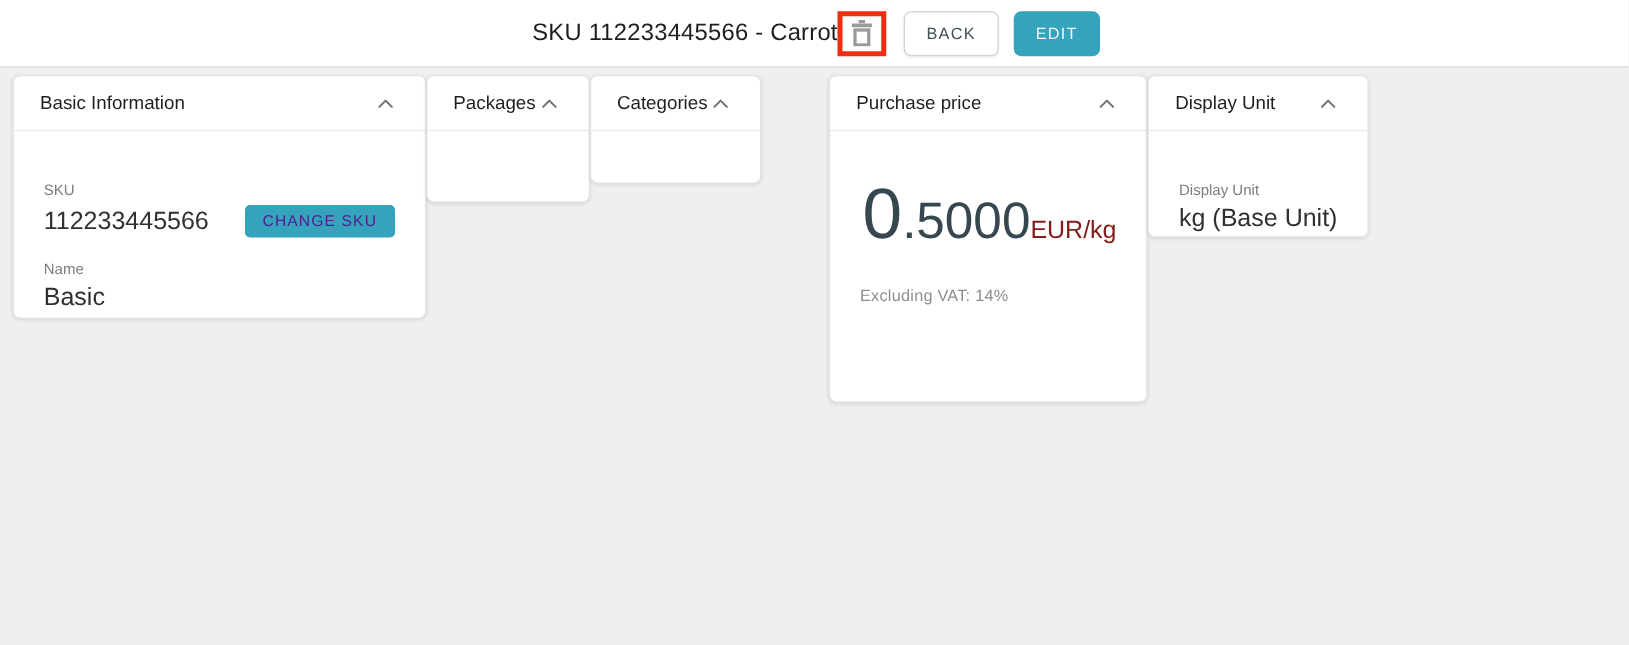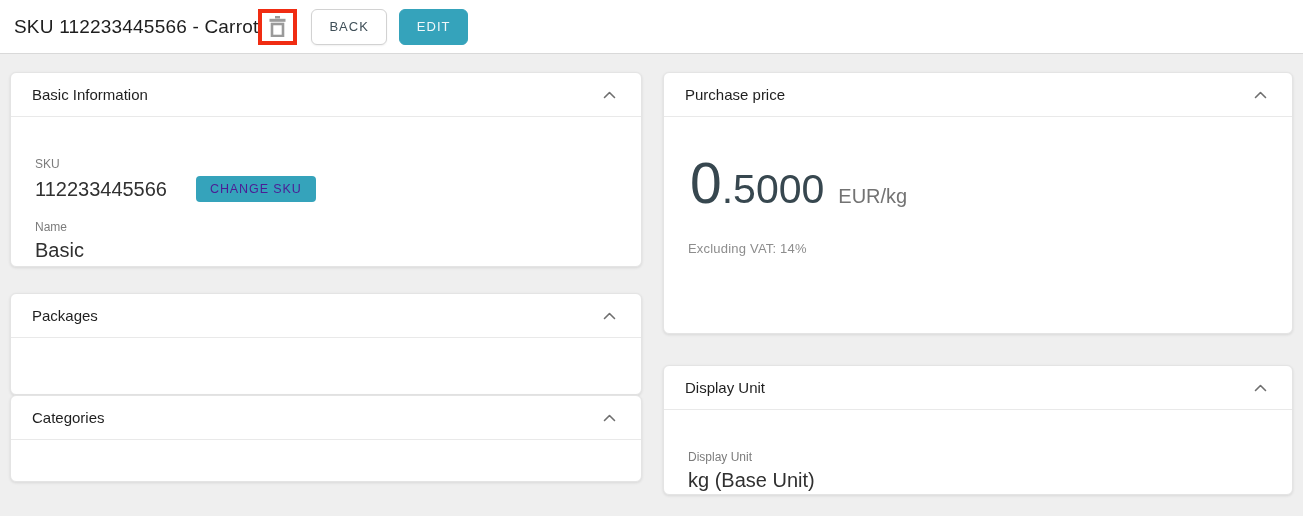--- a/index.html
+++ b/index.html
@@ -8,21 +8,21 @@
     background:#efefef;
     font-family:"Liberation Sans","DejaVu Sans",sans-serif;
     color:#212121;
     overflow:hidden;
     position:relative;
   }
   
   .topbar{
     position:absolute;top:0;left:0;width:1303px;height:54px;
     background:#ffffff;border-bottom:1px solid #d9d9d9;
-    display:flex;align-items:center;justify-content:flex-start;
+    display:flex;align-items:center;justify-content:center;
     box-sizing:border-box;padding:0 11px 0 14px;
   }
   .page-title{font-size:19px;font-weight:500;color:#1e1e1e;letter-spacing:.2px;}
   .topbar-actions{display:flex;align-items:center;}
   .delete-highlight{
     border:4px solid #f02c12;
     width:31px;height:28px;
     display:flex;align-items:center;justify-content:center;
     margin-right:14px;background:#ffffff;
   }
@@ -34,21 +34,21 @@
   }
   .btn-outline{
     background:#ffffff;border:1px solid #d2d2d2;color:#3f4f58;
     box-shadow:0 1px 2px rgba(0,0,0,.06);margin-right:12px;
   }
   .btn-primary{
     background:#35a3bb;border:1px solid #35a3bb;color:rgba(255,255,255,.92);
   }
   
   .content{position:absolute;top:55px;left:0;width:1303px;height:461px;}
-  .col{position:absolute;top:17px;display:flex;flex-direction:column;}
+  .col{position:absolute;top:5px;display:flex;flex-direction:row;}
   .col-left{left:10px;width:632px;}
   .col-right{left:663px;width:630px;}
   .card{
     background:#ffffff;border:1px solid #e4e4e4;border-radius:6px;
     box-shadow:0 1px 3px rgba(0,0,0,.10);
     box-sizing:border-box;overflow:hidden;
   }
   .card-header{
     height:43px;display:flex;align-items:center;justify-content:space-between;
     padding:0 21px;border-bottom:1px solid #e9e9e9;
@@ -62,21 +62,21 @@
   .btn-chip{
     background:#35a3bb;border:none;border-radius:4px;color:#4c1d95;
     font-family:inherit;font-size:12.5px;letter-spacing:.9px;font-weight:500;
     height:26px;padding:0 14px;margin-left:29px;cursor:pointer;
   }
   .mt18{margin-top:18px;}
   
   .price-row{display:flex;align-items:baseline;color:#37474f;margin:22px 0 0 2px;}
   .price-int{font-size:57px;line-height:1;}
   .price-dec{font-size:41px;line-height:1;}
-  .price-unit{font-size:20px;margin-left:14px;color:#737373;}
+  .price-unit{font-size:20px;margin-left:0;color:#7f1d1d;}
   .vat-note{font-size:13px;color:#8d8d8d;margin-top:29px;letter-spacing:.2px;}
   .toggle-row{display:flex;align-items:center;margin-top:22px;}
   .toggle{position:relative;width:37px;height:20px;flex:0 0 auto;cursor:pointer;}
   .toggle-track{
     position:absolute;left:3px;top:3px;width:34px;height:14px;border-radius:7px;background:#dcdcdc;
   }
   .toggle-thumb{
     position:absolute;left:0;top:0;width:20px;height:20px;border-radius:50%;
     background:#bdbdbd;box-shadow:0 1px 2px rgba(0,0,0,.25);
   }

